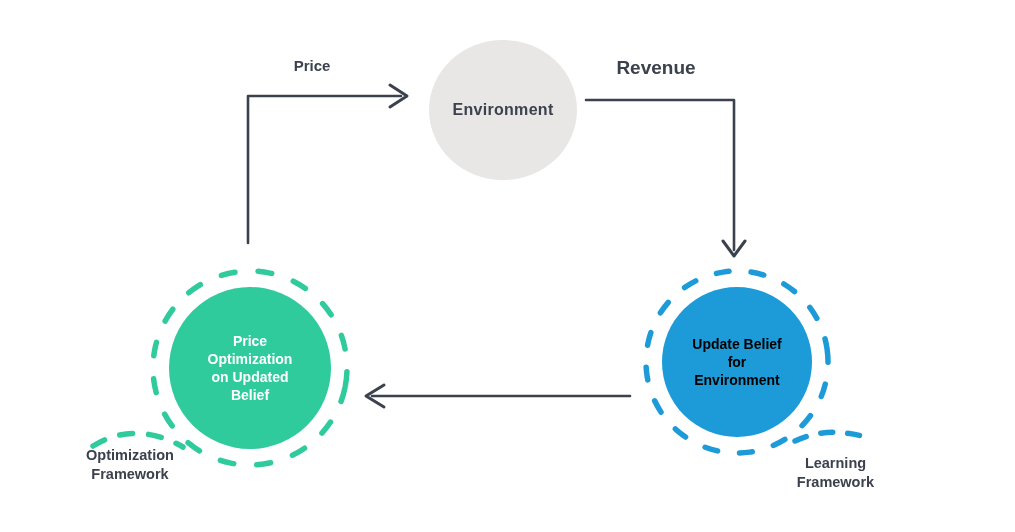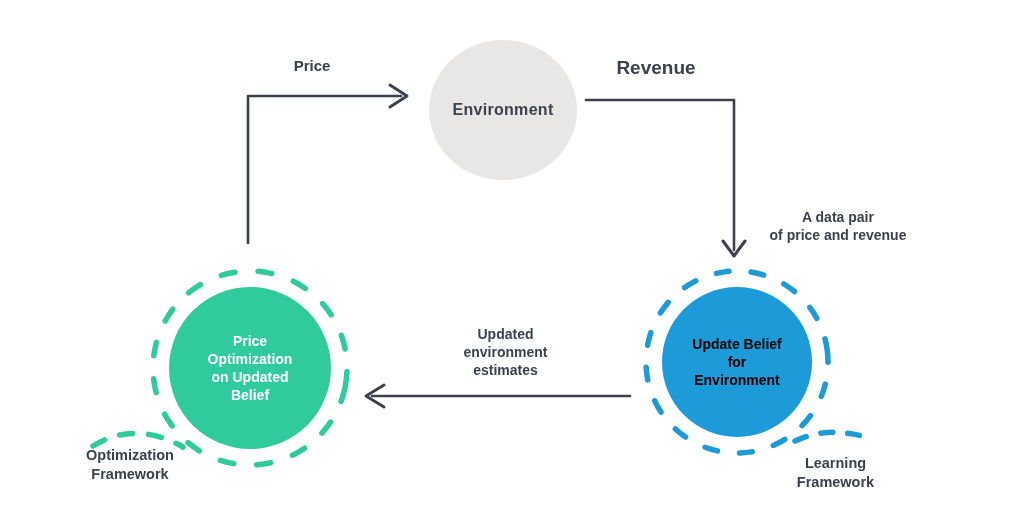--- a/index.html
+++ b/index.html
@@ -118,26 +118,21 @@
     <span class="preline">Price
 Optimization
 on Updated
 Belief</span>
   </div>
 
   <div class="edge-label label-price">Price</div>
 
   <div class="edge-label label-revenue">Revenue</div>
 
-  <div class="edge-label label-data-pair preline">A data pair
-of price and revenue</div>
 
-  <div class="edge-label label-updated-estimates preline">Updated
-environment
-estimates</div>
 
   <div class="caption caption-optimization preline">Optimization
 Framework</div>
 
   <div class="caption caption-learning preline">Learning
 Framework</div>
 
 </div>
 
 </body></html>

